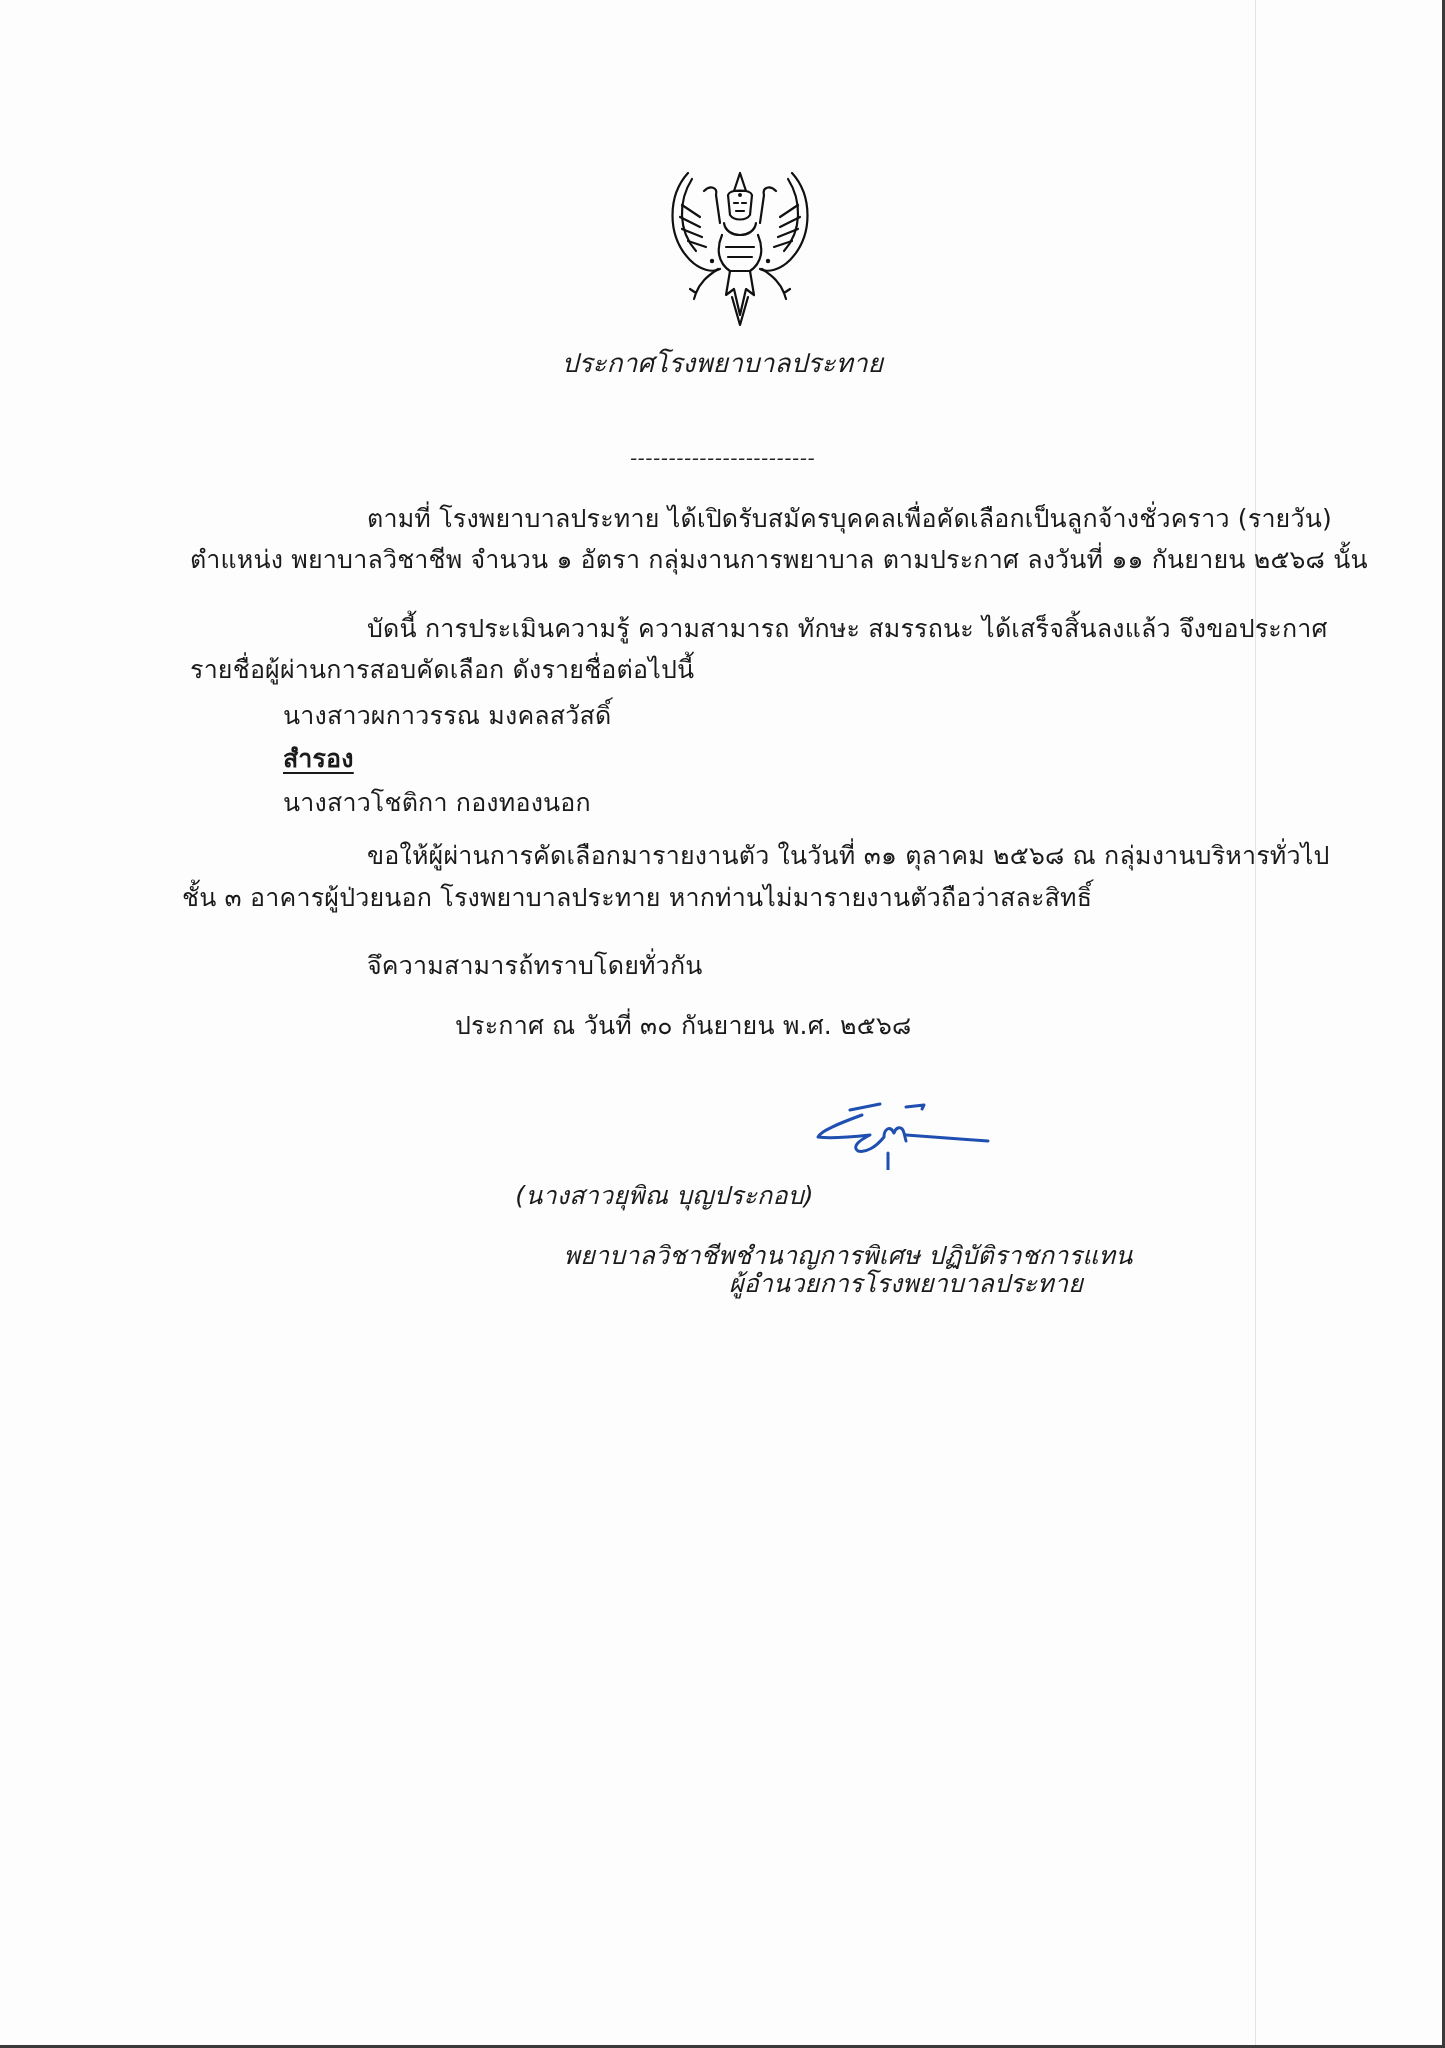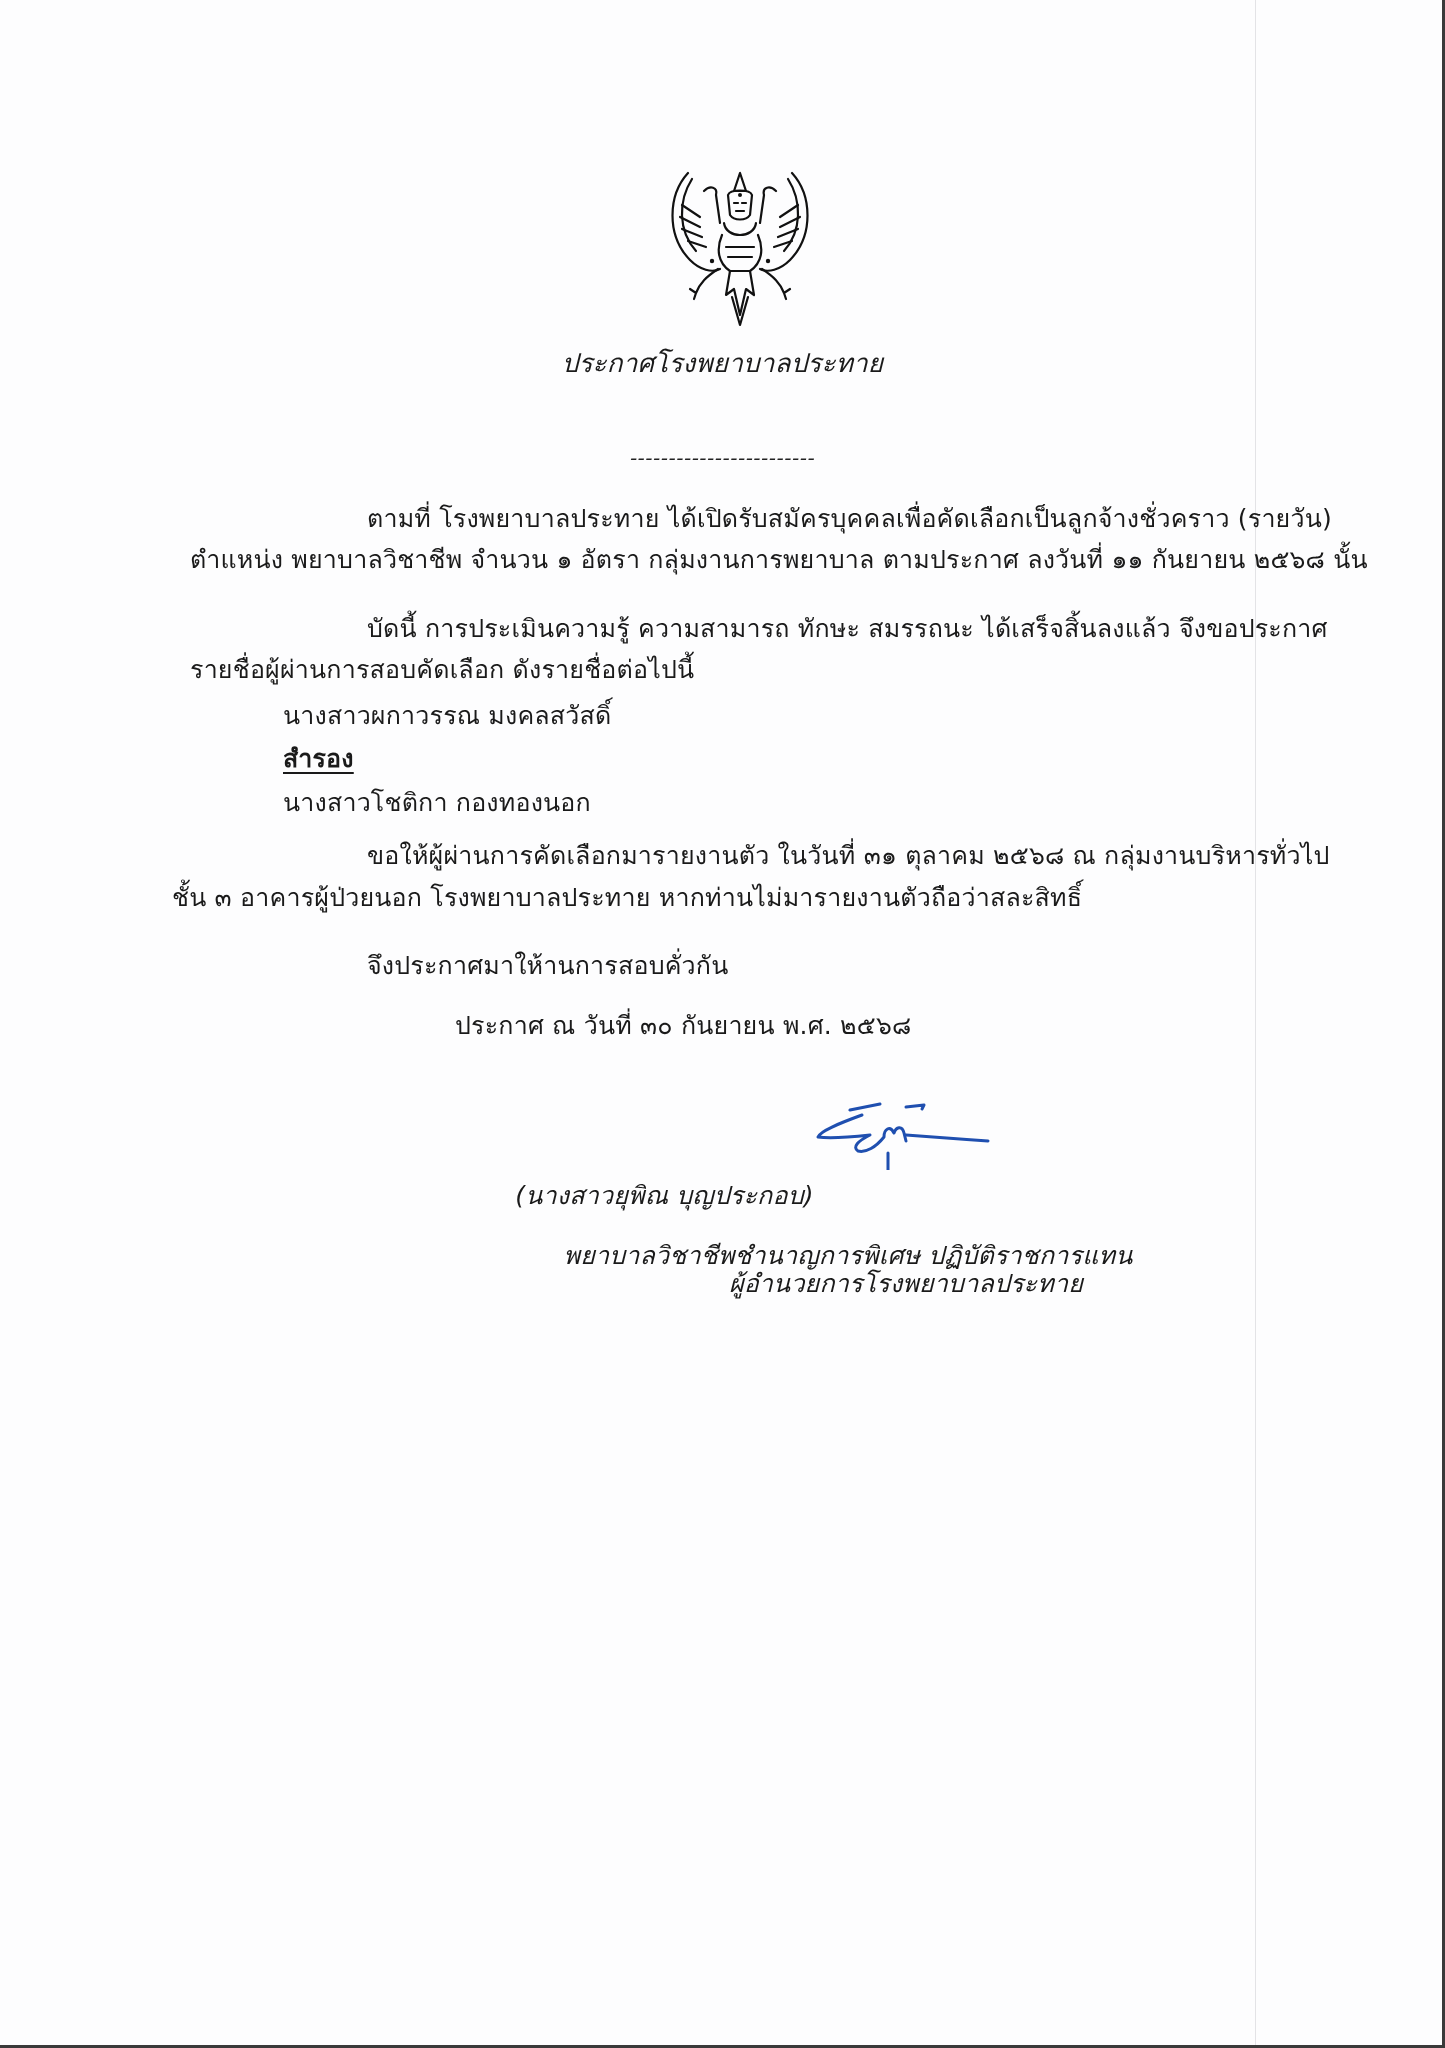--- a/index.html
+++ b/index.html
@@ -58,21 +58,21 @@
     .divider { left: 0; width: 1445px; top: 440px; font-size: 20px; letter-spacing: 0.5px; color: #222; }
 
     .p1a { left: 367px; top: 501px; }
     .p1b { left: 190px; top: 542px; }
     .p2a { left: 367px; top: 611px; }
     .p2b { left: 190px; top: 652px; }
     .name1 { left: 283px; top: 698px; }
     .reserve { left: 283px; top: 741px; text-decoration: underline; text-underline-offset: 5px; font-weight: bold; }
     .name2 { left: 283px; top: 785px; }
     .p3a { left: 367px; top: 838px; }
-    .p3b { left: 172px; top: 880px; text-align: center; }
+    .p3b { left: 182px; top: 880px; text-align: center; }
     .closing { left: 367px; top: 948px; }
     .dateline { left: 455px; top: 1008px; }
 
     .signature {
       position: absolute;
       left: 800px; top: 1095px;
       width: 190px; height: 75px;
     }
     .sig-name { left: 0; width: 1329px; top: 1178px; box-sizing: border-box; }
     .sig-pos1 { left: 0; width: 1306px; top: 1238px; padding-left: 390px; box-sizing: border-box; }
@@ -131,21 +131,21 @@
   <div class="line p2a">บัดนี้ การประเมินความรู้ ความสามารถ ทักษะ สมรรถนะ ได้เสร็จสิ้นลงแล้ว จึงขอประกาศ</div>
   <div class="line p2b">รายชื่อผู้ผ่านการสอบคัดเลือก ดังรายชื่อต่อไปนี้</div>
 
   <div class="line name1">นางสาวผกาวรรณ  มงคลสวัสดิ์</div>
   <div class="line reserve">สำรอง</div>
   <div class="line name2">นางสาวโชติกา  กองทองนอก</div>
 
   <div class="line p3a">ขอให้ผู้ผ่านการคัดเลือกมารายงานตัว ในวันที่ ๓๑ ตุลาคม ๒๕๖๘ ณ กลุ่มงานบริหารทั่วไป</div>
   <div class="line p3b">ชั้น ๓ อาคารผู้ป่วยนอก โรงพยาบาลประทาย หากท่านไม่มารายงานตัวถือว่าสละสิทธิ์</div>
 
-  <div class="line closing">จึงประกาศมาให้านการสอบคั่วกัน</div>
+  <div class="line closing">จึความสามารถ้ทราบโดยทั่วกัน</div>
   <div class="line dateline">ประกาศ ณ วันที่ ๓๐ กันยายน พ.ศ. ๒๕๖๘</div>
 
   <svg class="signature" viewBox="0 0 190 75" xmlns="http://www.w3.org/2000/svg">
     <g fill="none" stroke="#1f4fb0" stroke-width="3" stroke-linecap="round" stroke-linejoin="round">
       <path d="M50 15 L80 9"></path>
       <path d="M62 20 C40 28 20 36 18 42 C30 44 52 42 70 40 C58 46 52 52 58 56 C66 58 76 52 84 42 C84 34 90 30 94 38 C96 32 102 30 104 38 L106 46"></path>
       <path d="M106 40 C130 42 160 44 188 46"></path>
       <path d="M106 12 L124 10 L122 14"></path>
       <path d="M88 58 L88 75"></path>
     </g>

